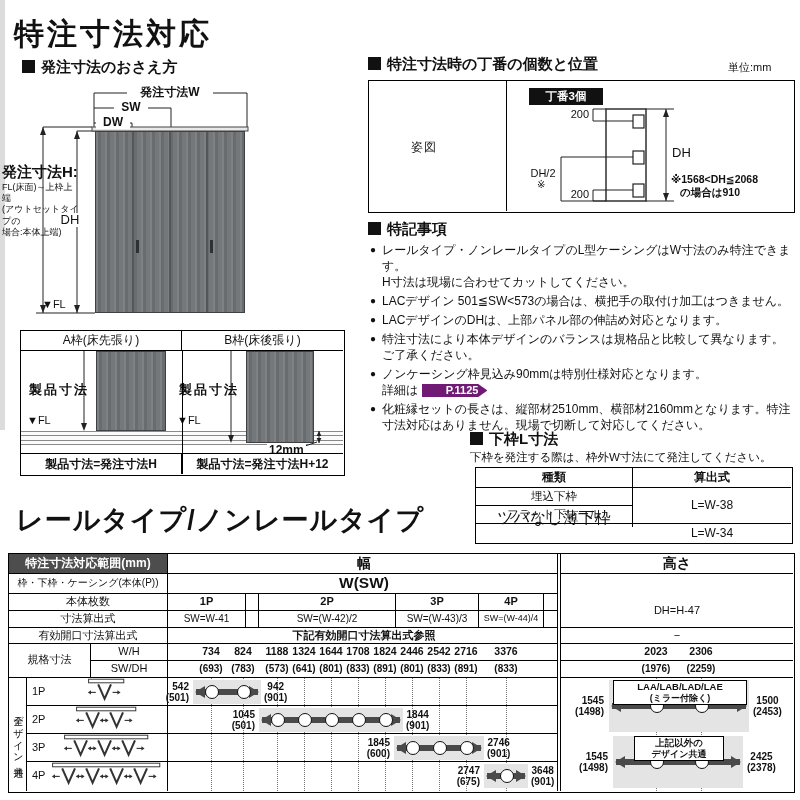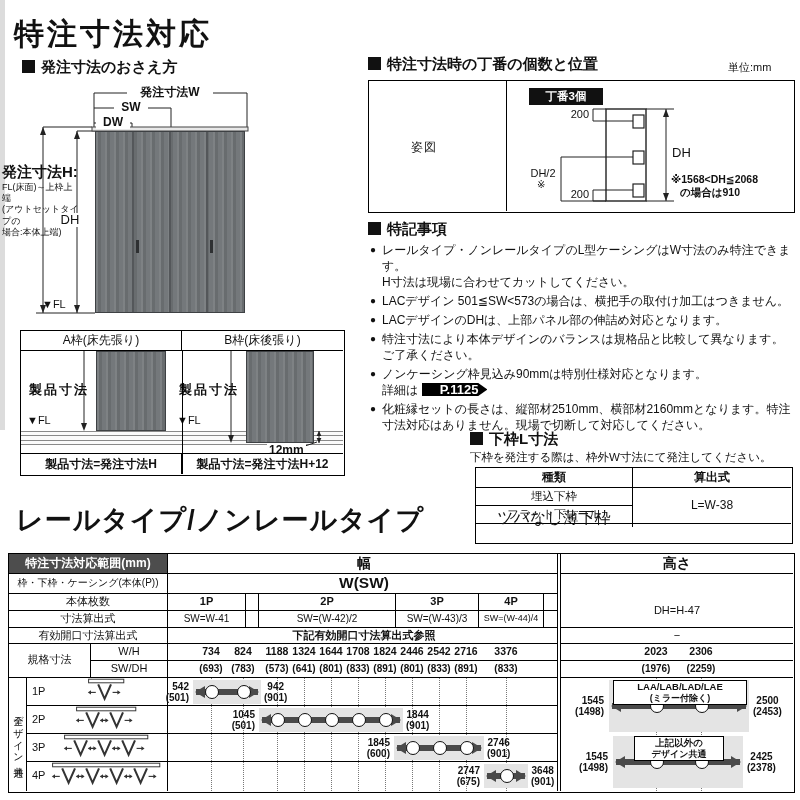--- a/index.html
+++ b/index.html
@@ -34,22 +34,22 @@
   .vert{writing-mode:vertical-rl;text-orientation:upright;font-size:10px;letter-spacing:1px;}
   .wood{background-color:#74787b;
         background-image:repeating-linear-gradient(90deg,rgba(255,255,255,.07) 0 2px,rgba(0,0,0,.10) 2px 5px,rgba(0,0,0,0) 5px 9px);
         border:1px solid #3e4144;box-sizing:border-box;}
   .seam{position:absolute;top:0;bottom:0;width:2px;background:#54575a;}
   .handle{position:absolute;width:3px;height:13px;background:#2e3032;}
   .dimlabel{position:absolute;background:#fff;text-align:center;line-height:1.1;}
   .note-item{display:flex;margin-bottom:3px;}
   .note-item .bullet{flex:0 0 12px;font-size:10px;line-height:16px;}
   .note-body{font-size:12px;line-height:16px;white-space:pre-line;}
-  .badge{display:inline-block;background:#000000;color:#fff;font-size:13px;font-weight:bold;
-         padding:1px 9px 1px 18px;clip-path:polygon(0 0,86% 0,100% 50%,86% 100%,0 100%);line-height:11px;}
+  .badge{display:inline-block;background:#701a75;color:#fff;font-size:11px;font-weight:bold;
+         padding:1px 9px 1px 24px;clip-path:polygon(0 0,86% 0,100% 50%,86% 100%,0 100%);line-height:11px;}
   .hatch{background-color:#fbfbfb;background-image:repeating-linear-gradient(180deg,#8a8a8a 0 1px,transparent 1px 4.5px);}
 </style>
 </head>
 <body>
 
 <div class="page">
 
   <div class="abs" style="left:0;top:55;width:5px;height:430px;background:#dcdcdc;"></div>
 
   <div class="abs" style="left:14px;top:14px;font-size:30px;font-weight:bold;letter-spacing:3px;">特注寸法対応</div>
@@ -197,20 +197,21 @@
     <span class="sq" style="display:inline-block;width:13px;height:13px;background:#111;margin-right:6px;vertical-align:-1px;"></span><span>下枠L寸法</span>
   </div>
   <div class="abs" style="left:470px;top:450px;font-size:11.5px;">下枠を発注する際は、枠外W寸法にて発注してください。</div>
   <div class="abs" style="left:475px;top:467px;width:318px;height:77px;border:1.5px solid #000;box-sizing:border-box;">
     <div class="c b f12" style="left:0;top:0;width:157px;height:20px;">種類</div>
     <div class="c b f12 nr" style="left:157px;top:0;width:158px;height:20px;">算出式</div>
     <div class="c" style="left:0;top:38px;width:157px;height:18px;font-size:11.5px;">フラット下レール</div>
     <div class="c" style="left:0;top:20px;width:157px;height:18px;font-size:11.5px;">埋込下枠</div>
     <div class="c nb" style="left:0;top:41px;width:157px;height:18px;font-size:16px;">ツバなし薄下枠</div>
     <div class="c f12 nr" style="left:157px;top:20px;width:158px;height:36px;">L=W-38</div>
+    <div class="c f12 nr nb" style="left:157px;top:56px;width:158px;height:18px;">L=W-34</div>
   </div>
 
   <div class="abs" style="left:16px;top:502px;font-size:27px;font-weight:bold;letter-spacing:1px;">レールタイプ/ノンレールタイプ</div>
 
   <div class="abs" id="bigtable" style="left:8px;top:553px;width:787px;height:240px;border:1.5px solid #000;box-sizing:border-box;">
 
     <div class="c b f12 dark" style="left:0;top:0;width:159px;height:20px;">特注寸法対応範囲(mm)</div>
     <div class="c b f14" style="left:159px;top:0;width:393px;height:20px;">幅</div>
     <div class="c f10" style="left:0;top:20px;width:159px;height:20px;">枠・下枠・ケーシング(本体(P))</div>
 
@@ -420,21 +421,21 @@
           <div>LAA/LAB/LAD/LAE</div>
           <div style="font-size: 9px;">(ミラー付除く)</div>
         </div>
         <div class="barline" style="left: 51px; top: 25px; width: 134px;"></div>
         <div class="ahl" style="left: 50px; top: 22px;"></div>
         <div class="ahr" style="left: 176px; top: 22px;"></div>
         <div class="circ" style="left: 88.5px; top: 20.5px;"></div>
         <div class="circ" style="left: 133.5px; top: 20.5px;"></div>
         <div class="blab" style="left: 0px; width: 43px; top: 17px; text-align: right;">1545
 (1498)</div>
-        <div class="blab" style="left: 192px; top: 17px;">2500
+        <div class="blab" style="left: 192px; top: 17px;">1500
 (2453)</div>
         <div class="zone" style="left: 52px; top: 58px; width: 130px; height: 52px;"></div>
         <div class="hbox" style="left: 73px; top: 58px; width: 88px; height: 23px;">
           <div>上記以外の</div>
           <div style="font-size: 9px;">デザイン共通</div>
         </div>
         <div class="barline" style="left: 55px; top: 81px; width: 124px;"></div>
         <div class="ahl" style="left: 54px; top: 78px;"></div>
         <div class="ahr" style="left: 170px; top: 78px;"></div>
         <div class="circ" style="left: 88.5px; top: 76.5px;"></div>

